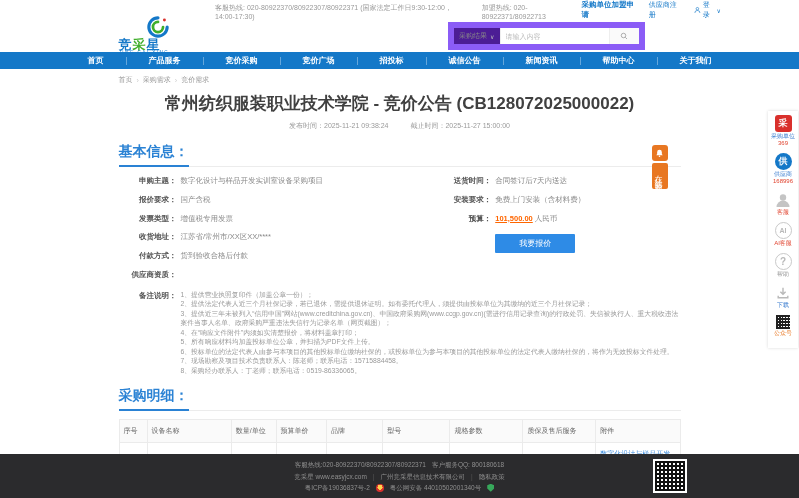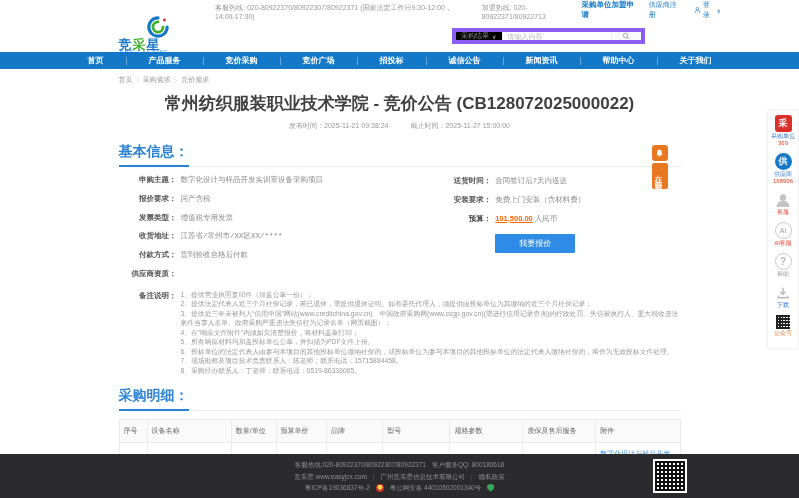--- a/index.html
+++ b/index.html
@@ -19,22 +19,22 @@
   .chev { font-size:6px; color:#1478c8; }
 
   
   .header { height:32px; display:flex; align-items:center; width:562px; margin:0 auto; }
   .logo { display:flex; align-items:flex-end; gap:0; cursor:pointer;flex-direction:column; }
   .logo-mark { width:22px; height:22px; }
   .logo-txt { line-height:1; }
   .logo-cn { font-size:13px; font-weight:bold; letter-spacing:1px; }
   .logo-cn .c1,.logo-cn .c3 { color:#1478c8; } .logo-cn .c2 { color:#3fae2a; }
   .logo-en { font-size:4.5px; color:#1478c8; letter-spacing:1.5px; }
-  .search { margin-left:auto; margin-right:36px; display:flex; align-items:stretch; height:16px;
-    border:4px solid #8b5cf6; background:#000000; }
+  .search { margin-left:auto; margin-right:36px; display:flex; align-items:stretch; height:28px;
+    border:6px solid #8b5cf6; background:#4c1d95; }
   .search-cat { display:flex; align-items:center; gap:3px; padding:0 5px; font-size:7px; color:#888;
     border-right:1px solid #eee; cursor:pointer; white-space:nowrap; }
   .search-input { border:none; outline:none; width:108px; font-size:7px; padding:0 5px; color:#333; }
   .search-input::placeholder { color:#bbb; }
   .search-btn { width:30px; background:#fafafa; border:none; border-left:1px solid #eee;
     display:flex; align-items:center; justify-content:center; cursor:pointer; }
   .search-btn svg { width:8px; height:8px; }
 
   
   .nav { height:17px; background:#1478c8; display:flex; align-items:center; justify-content:center; }
@@ -50,21 +50,21 @@
   .notice-title { text-align:center; font-size:17px; font-weight:bold; color:#404040; margin-top:3px; }
   .notice-dates { text-align:center; font-size:7px; color:#9a9a9a; margin-top:6px; }
   .notice-dates span { margin:0 10px; }
 
   .section { border-bottom:1px solid #ececec; margin-top:11px; }
   .section b { display:inline-block; font-size:14px; color:#2a82d4; padding-bottom:4px;
     border-bottom:2px solid #2a82d4; margin-bottom:-1px; }
 
   .info { position:relative; padding-top:9px; font-size:7.5px; }
   .info-cols { display:flex; }
-  .col-l { width:56%;font-family:Liberation Mono, monospace; } .col-r { width:44%; }
+  .col-l { width:56%; } .col-r { width:44%; }
   .f-row { display:flex; margin-bottom:9px; line-height:1.3; }
   .f-label { width:58px; text-align:right; color:#555; font-weight:bold; flex:none; }
   .f-value { color:#8a8a8a; padding-left:4px; }
   .budget-num { color:#ff6600; text-decoration:underline; font-weight:bold; }
   .quote-btn { margin-left:62px; margin-top:2px; background:#2e8be6; color:#fff; border:none;
     font-size:8px; padding:4px 24px; cursor:pointer; border-radius:1px; }
   .remarks { display:flex; margin-top:1px; }
   .remarks .f-label { padding-top:1px; }
   .remark-lines { flex:1; color:#9a9a9a; font-size:6.8px; line-height:9.5px; padding-left:4px; }
 

